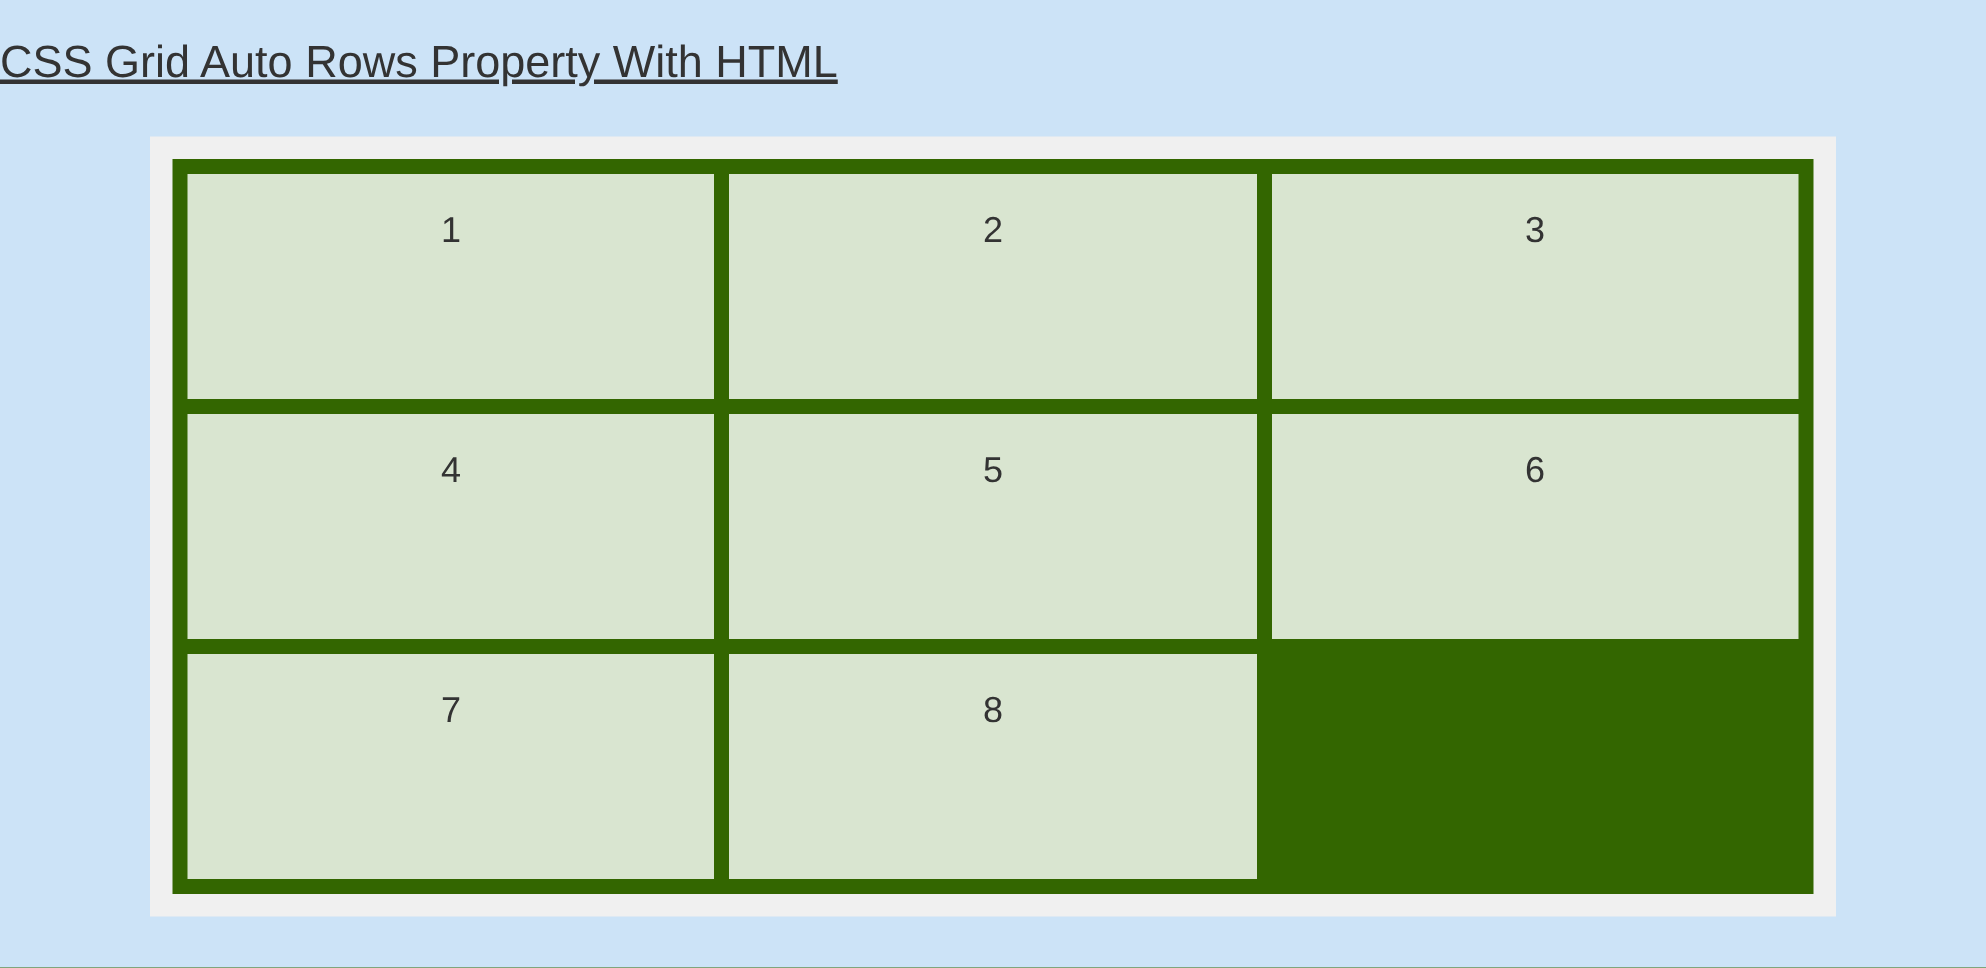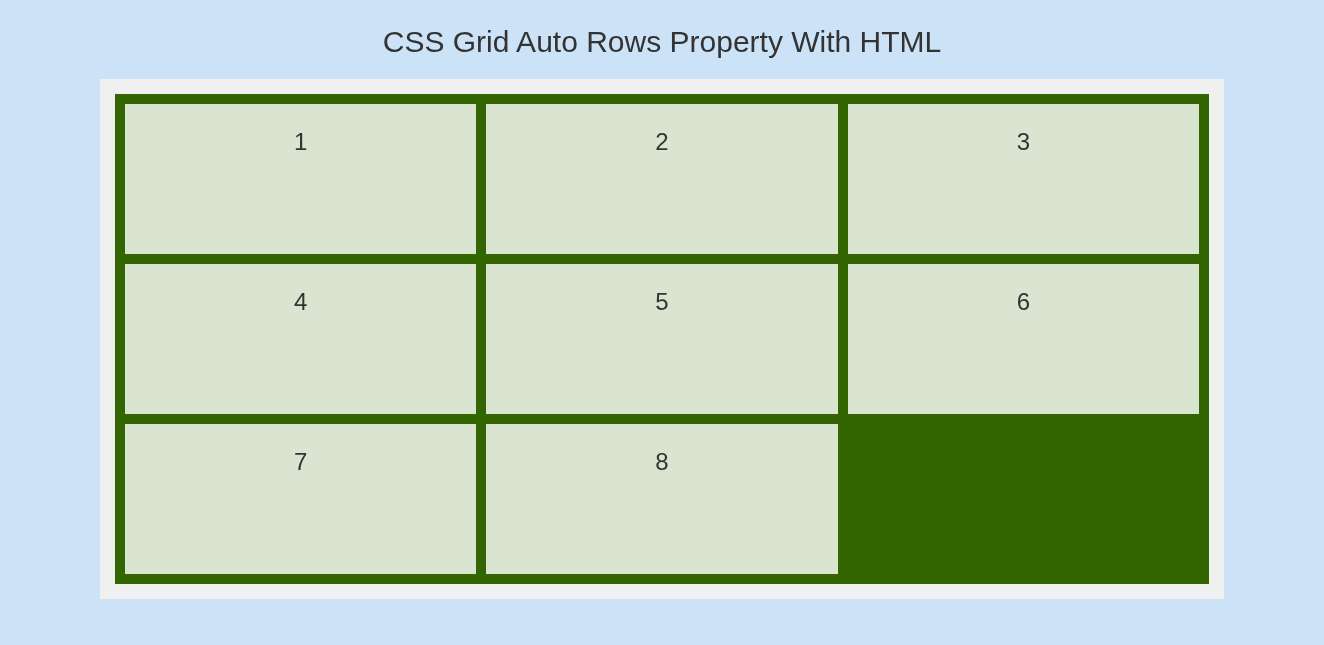--- a/index.html
+++ b/index.html
@@ -10,26 +10,26 @@
     
     body {
       background-color: #cce3f7;
       font-family: Arial, sans-serif;
       width: 1324px;
       height: 645px;
       padding: 20px 0;
     }
     
     .title {
-      text-align: center;
       font-size: 30px;
       color: #333;
       font-weight: normal;
-      margin-bottom: 20px;
+      margin-bottom: 32px;
       margin-top: 5px;
+      text-decoration: underline;
     }
     
     .outer-container {
       background-color: #f0f0f0;
       margin: 0 100px;
       padding: 15px;
     }
     
     .grid-container {
       display: grid;

